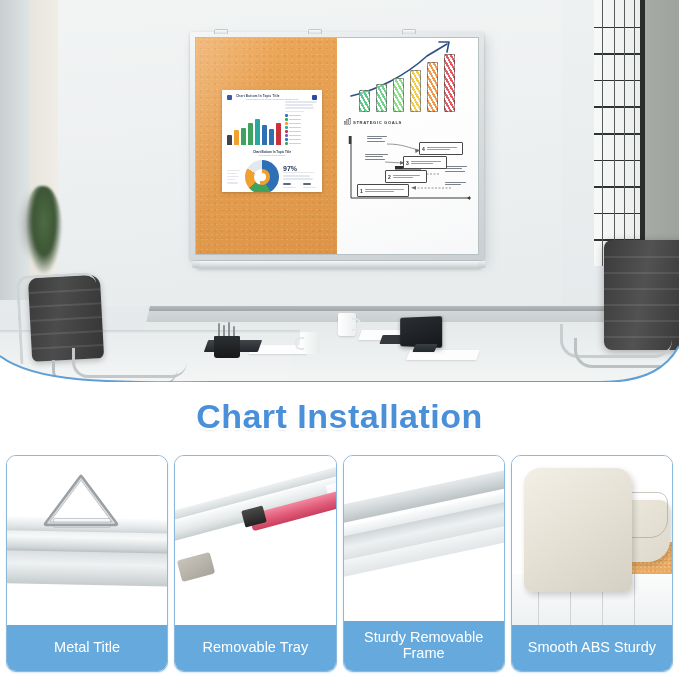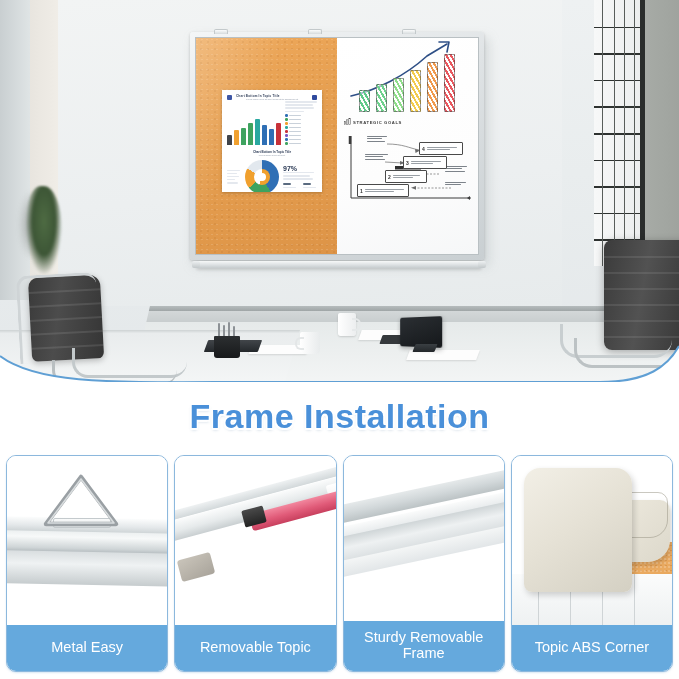--- a/index.html
+++ b/index.html
@@ -642,48 +642,48 @@
   </div>
 
   <svg class="swoosh" viewBox="0 0 679 60" preserveAspectRatio="none">
     <path d="M0 26 C 40 56, 120 52, 260 52 L 600 52 C 648 52, 668 36, 679 16 L 679 60 L 0 60 Z" fill="#ffffff"></path>
     <path d="M0 26 C 40 56, 120 52, 260 52 L 600 52 C 648 52, 668 36, 679 16" fill="none" stroke="#5f9fd4" stroke-width="2"></path>
   </svg>
 </div>
 
 <div class="lower">
 
-  <div class="headline">Frame Installation</div>
+  <div class="headline">Chart Installation</div>
 
   <div class="cards">
 
     <div class="card">
       <div class="card-img">
         <div class="hook-bar-low"></div>
         <div class="hook-bar-mid"></div>
         <div class="hook-bar-top"></div>
         <div class="hook-plate"></div>
         <svg class="hook-tri" viewBox="0 0 84 60">
           <path d="M42 5 L77 52 L7 52 Z" fill="none" stroke="#9aa0a4" stroke-width="4.5" stroke-linejoin="round"></path>
           <path d="M42 7 L75 51 L9 51 Z" fill="none" stroke="#d8dcde" stroke-width="1.6" stroke-linejoin="round"></path>
         </svg>
       </div>
-      <div class="card-cap">Metal Easy</div>
+      <div class="card-cap">Metal Title</div>
     </div>
 
     <div class="card">
       <div class="card-img">
         <div class="tray-lip"></div>
         <div class="tray-body"></div>
         <div class="marker-label"></div>
         <div class="marker"></div>
         <div class="marker-tip"></div>
         <div class="tray-end"></div>
       </div>
-      <div class="card-cap">Removable Topic</div>
+      <div class="card-cap">Removable Tray</div>
     </div>
 
     <div class="card">
       <div class="card-img">
         <div class="al1"></div>
         <div class="al2"></div>
         <div class="al3"></div>
         <div class="al4"></div>
       </div>
       <div class="card-cap">Sturdy Removable Frame</div>
@@ -695,17 +695,17 @@
         <div class="abs-board">
           <i style="left:26px"></i>
             <i style="left:58px"></i>
             <i style="left:90px"></i>
             <i style="left:122px"></i>
         </div>
         <div class="abs-wing"></div>
         <div class="abs-wing2"></div>
         <div class="abs-corner"></div>
       </div>
-      <div class="card-cap">Topic ABS Corner</div>
+      <div class="card-cap">Smooth ABS Sturdy</div>
     </div>
 
   </div>
 </div>
 
 </body></html>

